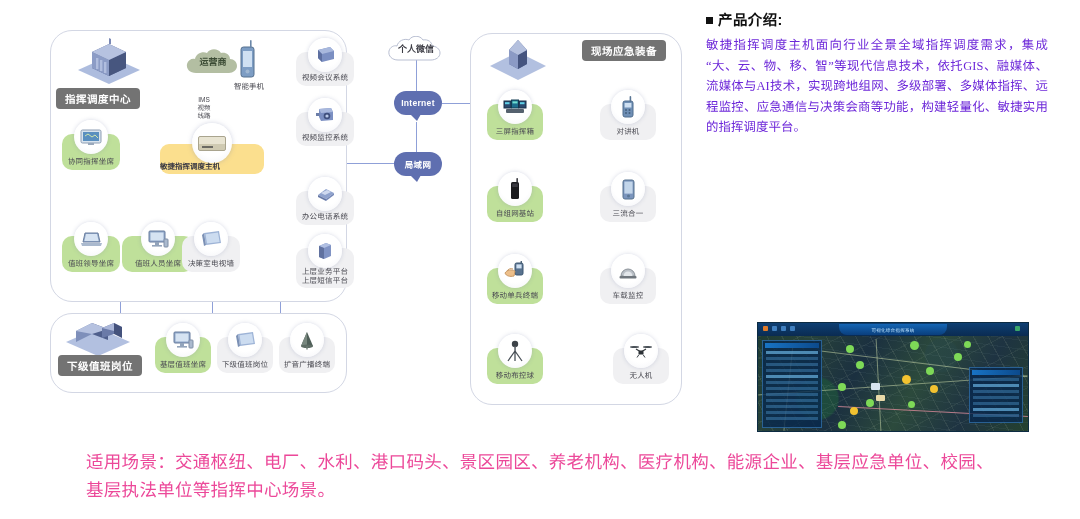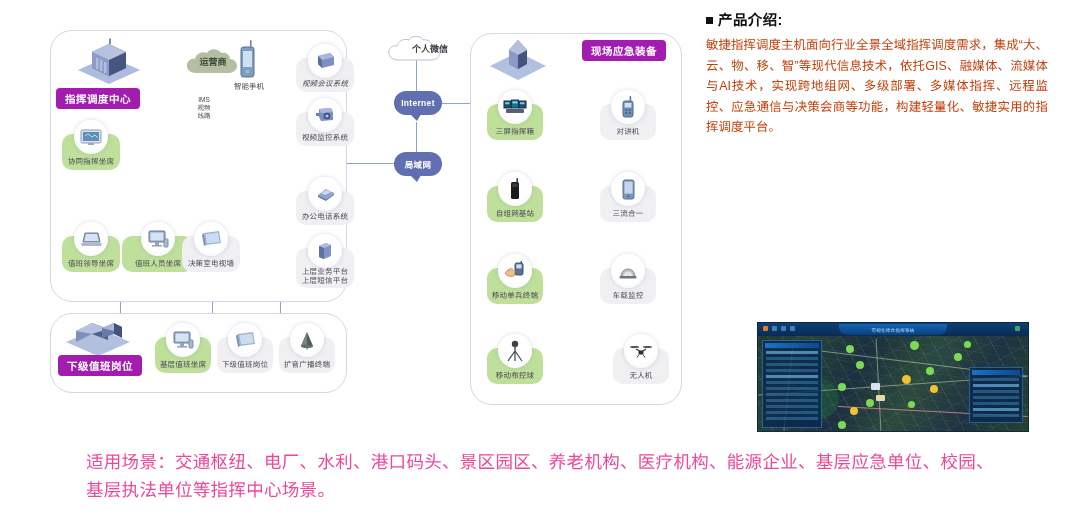--- a/index.html
+++ b/index.html
@@ -52,21 +52,21 @@
     width:34px;height:34px;border-radius:50%;
     background:radial-gradient(circle at 50% 40%,#ffffff 55%,#f2f3f7 100%);
     box-shadow:0 0 4px rgba(120,130,170,.30);
     display:flex;align-items:center;justify-content:center;
     font-size:17px;color:#5c6ba8;
   }
 
   
   .badge{
     position:absolute;
-    background:#a21caf;
+    background:#737373;
     color:#fff;
     font-size:10.5px;
     font-weight:bold;
     border-radius:4px;
     padding:3px 9px;
     white-space:nowrap;
     letter-spacing:.5px;
   }
 
   
@@ -125,22 +125,22 @@
     margin:0 0 6px 0;
     font-size:14.5px;font-weight:bold;color:#111;
     letter-spacing:.4px;
   }
   .panel h1 .sq{
     display:inline-block;width:7px;height:7px;background:#111;
     margin-right:5px;vertical-align:1px;
   }
   .panel p{
     margin:0 0 1px 0;
-    font-size:12.4px;line-height:20.5px;color:#c2410c;
-    text-align:justify;letter-spacing:.1px;
+    font-size:12.4px;line-height:20.5px;color:#6d28d9;
+    text-align:justify;letter-spacing:.1px;font-family:Liberation Serif, serif;
   }
 
   
   .shot{
     position:absolute;left:757px;top:322px;width:270px;height:108px;
     background:#0a2134;overflow:hidden;border:1px solid #0c2b42;
   }
   .shot .sat{
     position:absolute;inset:0;
     background:
@@ -263,20 +263,26 @@
       <rect x="3" y="11" width="9" height="16" fill="#cfe0f2"></rect>
       <circle cx="7.5" cy="31.5" r="2" fill="#9fb7d2"></circle>
       <rect x="10" y="0" width="1.6" height="8" rx=".8" fill="#6b87a8"></rect>
     </svg>
     <div class="plain-label" style="left:226px;top:80px;width:46px;">智能手机</div>
 
     <div class="vlabel" style="left:196px;top:96px;"><span style="white-space:pre-line">IMS
 视频
 线路</span></div>
 
+    <div class="host">
+      <div class="ico">
+          <div class="server-shape"></div>
+        </div>
+      <div class="cap">敏捷指挥调度主机</div>
+    </div>
 
     <div class="card green" style="left:62px;top:236px;width:58px;height:36px;">
       <div class="ico">
         <svg width="23" height="17" viewBox="0 0 23 17">
             <polygon points="5,2 18,2 20,11 3,11" fill="#8fa6c9" stroke="#6a7f9f"></polygon>
             <polygon points="6,3 17,3 18.6,10 4.4,10" fill="#d6e3f2"></polygon>
             <polygon points="1,12 22,12 21,15 2,15" fill="#aab9ce"></polygon>
           </svg>
       </div>
       <div class="cap">值班领导坐席</div>
@@ -297,21 +303,21 @@
       <div class="ico">
         <svg width="23" height="18" viewBox="0 0 23 18">
             <polygon points="4,3 19,1 21,13 6,15" fill="#9db3d6"></polygon>
             <polygon points="5.5,4.3 18,2.6 19.6,12 7,13.6" fill="#ccdcf0"></polygon>
             <polygon points="4,3 2,5 4,16 6,15" fill="#7b90b5"></polygon>
           </svg>
       </div>
       <div class="cap">决策室电视墙</div>
     </div>
 
-    <div class="card" style="left:296px;top:58px;width:58px;height:34px;font-style:italic;">
+    <div class="card" style="left:296px;top:52px;width:58px;height:34px;">
       <div class="ico">
         <svg width="22" height="18" viewBox="0 0 22 18">
             <polygon points="4,4 16,1 20,5 20,13 8,16 4,12" fill="#7b8fc2"></polygon>
             <polygon points="4,4 16,1 20,5 8,8" fill="#a8b8dd"></polygon>
             <polygon points="4,4 8,8 8,16 4,12" fill="#5d6fa0"></polygon>
           </svg>
       </div>
       <div class="cap">视频会议系统</div>
     </div>
     <div class="card" style="left:296px;top:112px;width:58px;height:34px;">
@@ -390,21 +396,21 @@
         <svg width="20" height="19" viewBox="0 0 20 19">
             <polygon points="10,1 16,15 4,15" fill="#4f5f58"></polygon>
             <polygon points="10,1 10,15 4,15" fill="#78877e"></polygon>
             <ellipse cx="10" cy="15.3" rx="6" ry="1.8" fill="#5d6c64"></ellipse>
             <rect x="9.3" y="15" width="1.4" height="3.5" fill="#6b7a71"></rect>
           </svg>
       </div>
       <div class="cap">扩音广播终端</div>
     </div>
 
-    <div class="cloud" style="left:384px;top:36px;width:64px;height:28px;color:#3d3d45;justify-content:flex-end;">
+    <div class="cloud" style="left:384px;top:36px;width:64px;height:28px;color:#3d3d45;">
       <svg viewBox="0 0 64 28" width="64" height="28">
         <path d="M14 24c-6 0-10-4-9-9 1-4 5-6 8-5 1-5 7-8 12-6 3-5 11-5 14 0 5-1 9 2 9 6 4 0 8 3 8 7 0 4-4 7-9 7z" fill="#fff" stroke="#b9bfd2"></path>
       </svg>
       <span>个人微信</span>
     </div>
 
     <div class="bubble" style="left:394px;top:91px;width:48px;height:24px;">
       <span>Internet</span>
     </div>
     <div class="bubble" style="left:394px;top:152px;width:48px;height:24px;">

